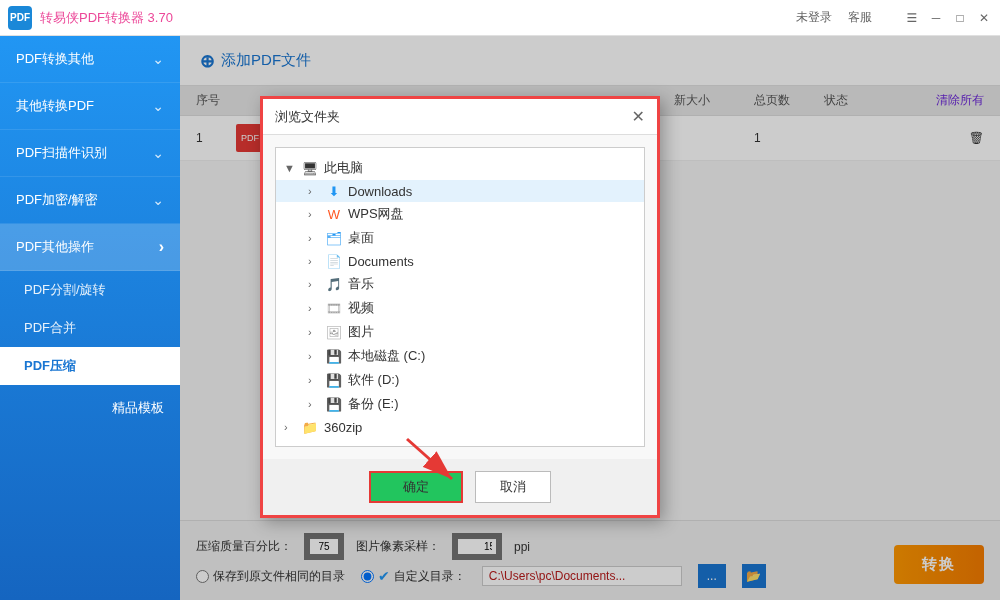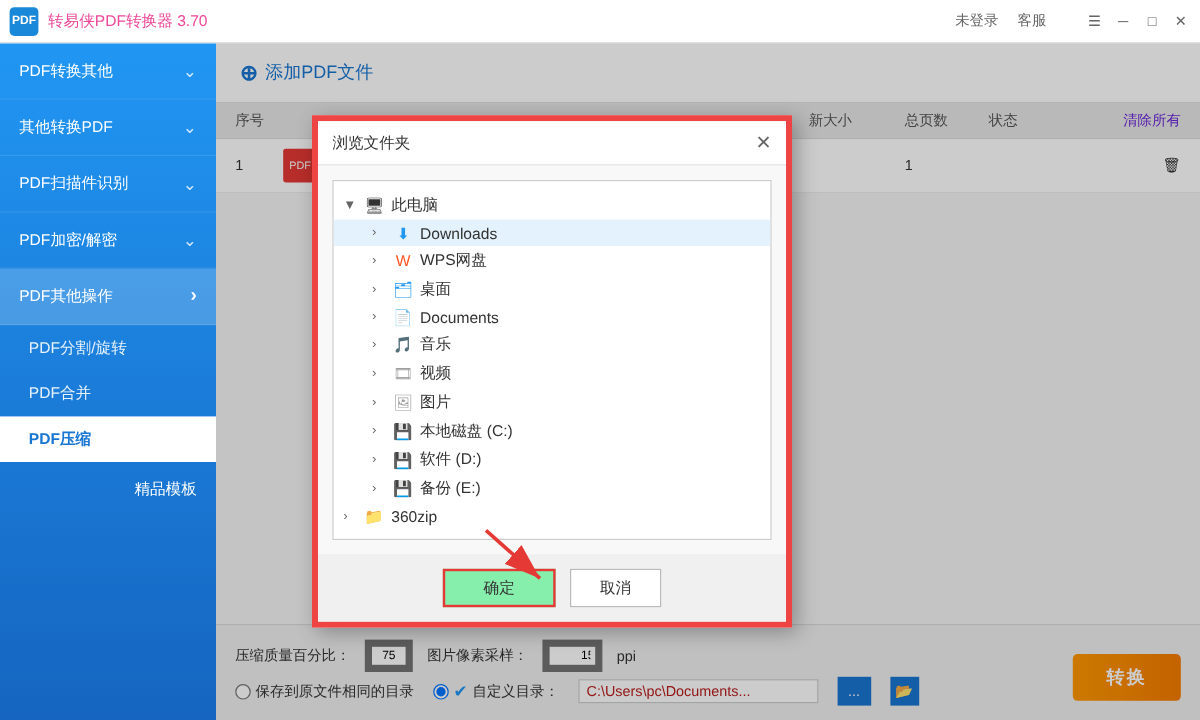--- a/index.html
+++ b/index.html
@@ -148,21 +148,21 @@
     
     .dialog-overlay {
       position: absolute; top: 0; left: 0; right: 0; bottom: 0;
       background: rgba(0,0,0,0.2);
       display: flex; align-items: flex-start; justify-content: flex-start;
       padding-top: 60px; padding-left: 80px;
     }
     .dialog {
       width: 400px;
       background: #f0f0f0;
-      border: 5px solid #ef4444;
+      border: 3px solid #ef4444;
       box-shadow: 4px 4px 16px rgba(0,0,0,0.3);
     }
     .dialog-titlebar {
       background: #fff;
       display: flex; align-items: center; justify-content: space-between;
       padding: 8px 12px;
       border-bottom: 1px solid #ddd;
     }
     .dialog-title { font-size: 13px; color: #333; }
     .dialog-close { cursor: pointer; font-size: 16px; color: #666; }
@@ -189,21 +189,21 @@
       cursor: pointer;
       font-size: 13px; color: #333;
     }
     .tree-sub-item.highlighted { background: #e3f2fd; }
     .dialog-footer {
       display: flex; justify-content: center; gap: 12px;
       padding: 12px;
       background: #f0f0f0;
     }
     .dialog-ok-btn {
-      background: #86efac; border: 2px solid #e53935;
+      background: #22c55e; border: 2px solid #e53935;
       padding: 0 32px; font-size: 13px; cursor: pointer;
       color: #333; min-width: 80px;
     }
     .dialog-cancel-btn {
       background: #fff; border: 1px solid #bbb;
       padding: 6px 24px; font-size: 13px; cursor: pointer;
       color: #333;
     }
 
     

